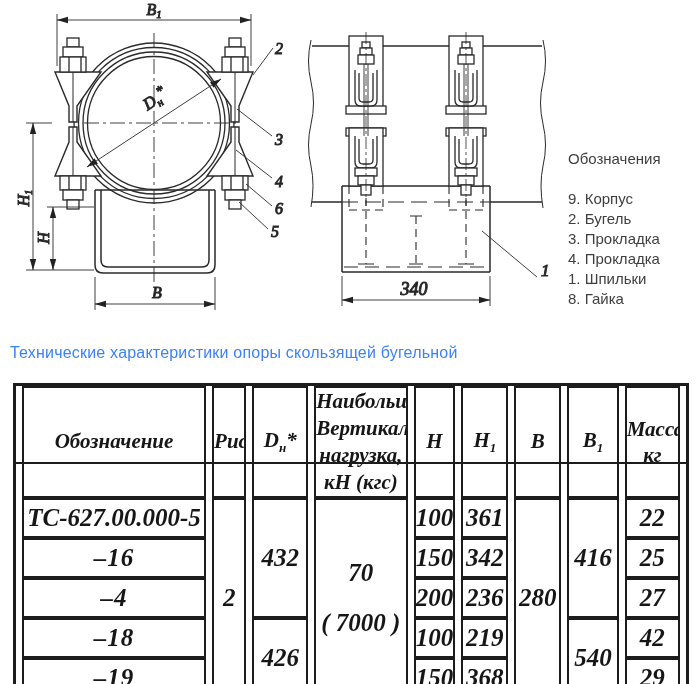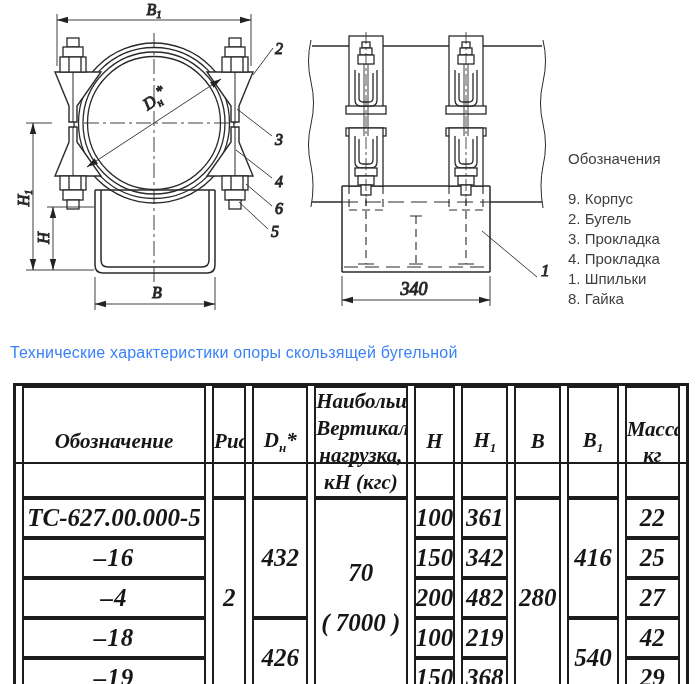--- a/index.html
+++ b/index.html
@@ -269,21 +269,21 @@
         </tr>
         <tr>
           <td class="c-name-dash">–16</td>
           <td>150</td>
           <td>342</td>
           <td>25</td>
         </tr>
         <tr>
           <td class="c-name-dash">–4</td>
           <td>200</td>
-          <td>482</td>
+          <td>236</td>
           <td>27</td>
         </tr>
         <tr>
           <td class="c-name-dash">–18</td>
           <td rowspan="2">426</td>
           <td>100</td>
           <td>219</td>
           <td rowspan="2">540</td>
           <td>42</td>
         </tr>

